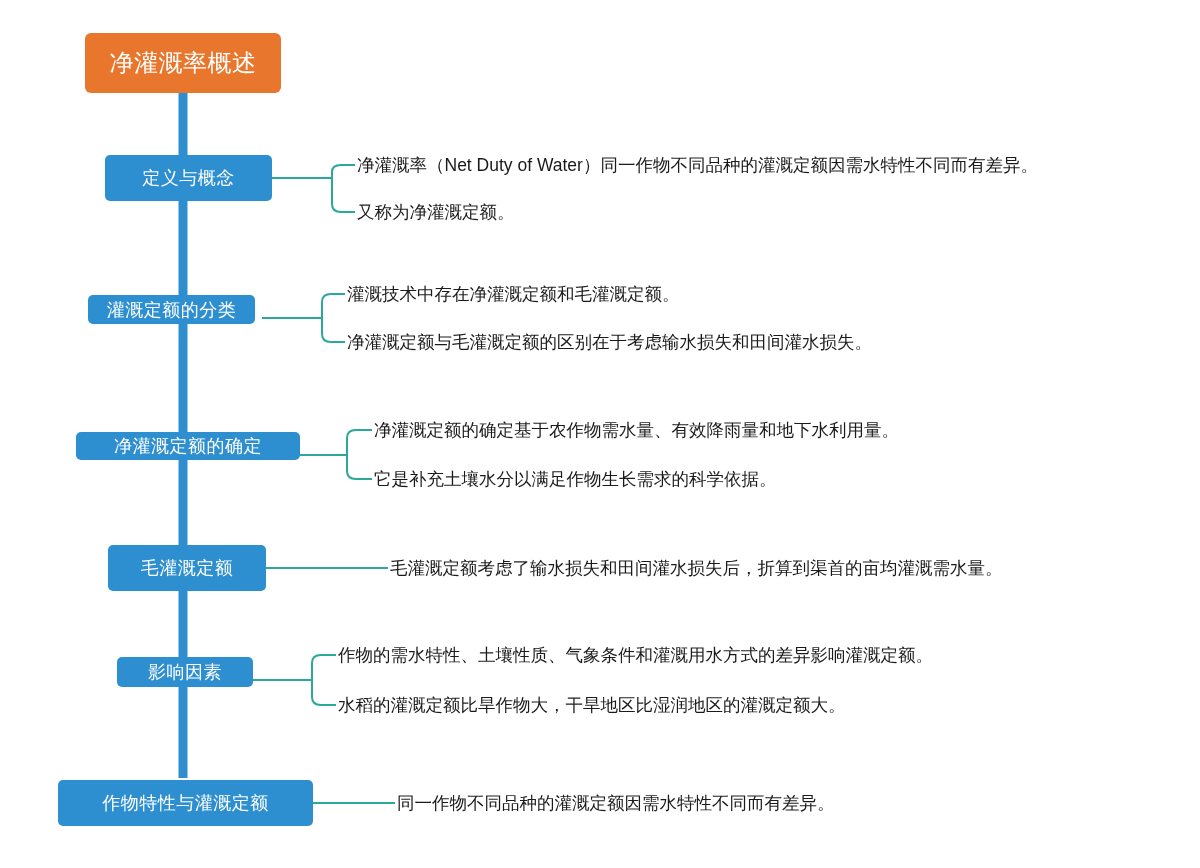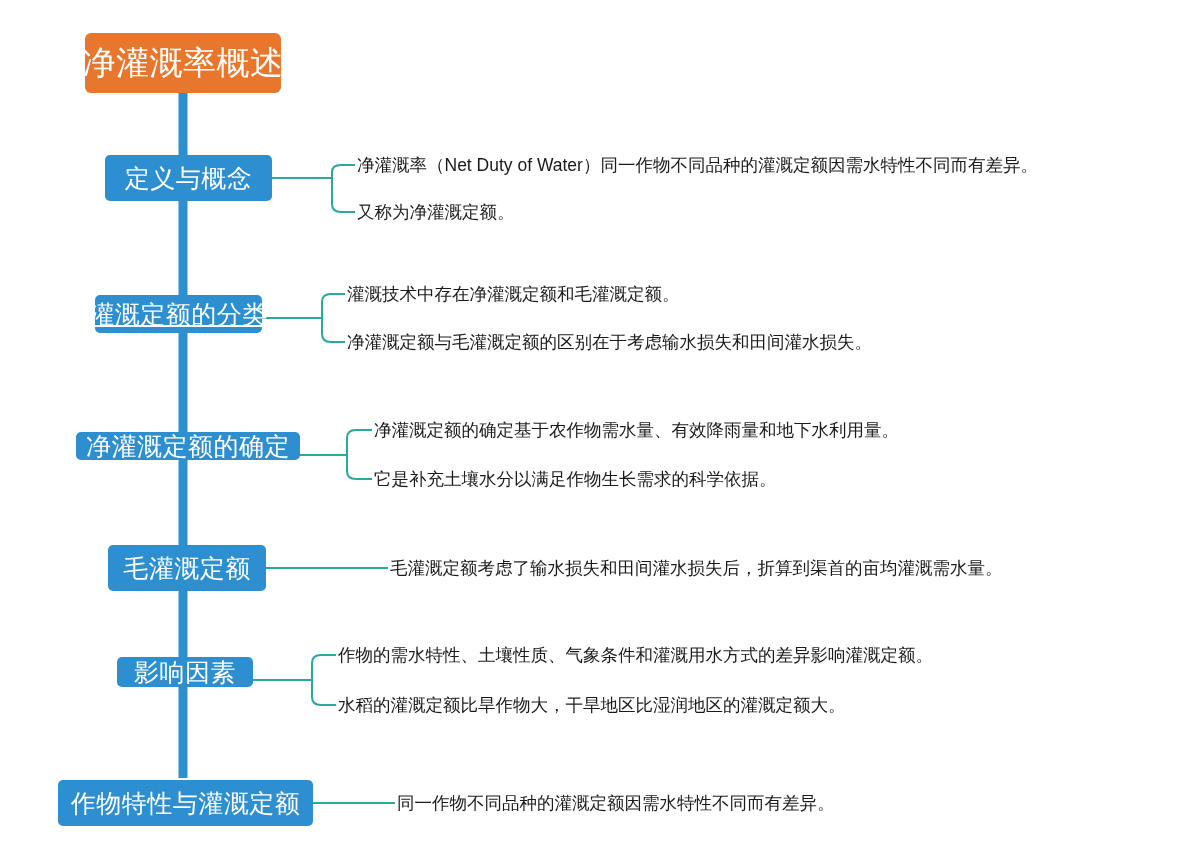--- a/index.html
+++ b/index.html
@@ -32,26 +32,26 @@
     display: flex;
     align-items: center;
     justify-content: center;
     border-radius: 5px;
     color: #ffffff;
     white-space: nowrap;
     letter-spacing: 0.5px;
   }
   .node.root {
     background: #e8762c;
-    font-size: 33px;
+    font-size: 24px;
     border-radius: 6px;
   }
   .node.branch {
     background: #2e8fd0;
-    font-size: 25px;
+    font-size: 18px;
   }
   .detail {
     position: absolute;
     color: #1a1a1a;
     font-size: 17.5px;
     white-space: nowrap;
     line-height: 1.2;
   }
 </style>
 </head>
@@ -87,21 +87,21 @@
   <div class="node root" style="left:85px; top:33px; width:196px; height:60px;">
     <span>净灌溉率概述</span>
   </div>
 
   <div class="node branch" style="left:105px; top:155px; width:167px; height:46px;">
     <span>定义与概念</span>
   </div>
   <div class="detail" style="left:357px; top:155px;">净灌溉率（Net Duty of Water）同一作物不同品种的灌溉定额因需水特性不同而有差异。</div>
   <div class="detail" style="left:357px; top:202px;">又称为净灌溉定额。</div>
 
-  <div class="node branch" style="left:95px; top:295px; width:167px; height:38px;text-decoration:underline;">
+  <div class="node branch" style="left:88px; top:295px; width:167px; height:29px;">
     <span>灌溉定额的分类</span>
   </div>
   <div class="detail" style="left:347px; top:284px;">灌溉技术中存在净灌溉定额和毛灌溉定额。</div>
   <div class="detail" style="left:347px; top:332px;">净灌溉定额与毛灌溉定额的区别在于考虑输水损失和田间灌水损失。</div>
 
   <div class="node branch" style="left:76px; top:432px; width:224px; height:28px;">
     <span>净灌溉定额的确定</span>
   </div>
   <div class="detail" style="left:374px; top:420px;">净灌溉定额的确定基于农作物需水量、有效降雨量和地下水利用量。</div>
   <div class="detail" style="left:374px; top:469px;">它是补充土壤水分以满足作物生长需求的科学依据。</div>

